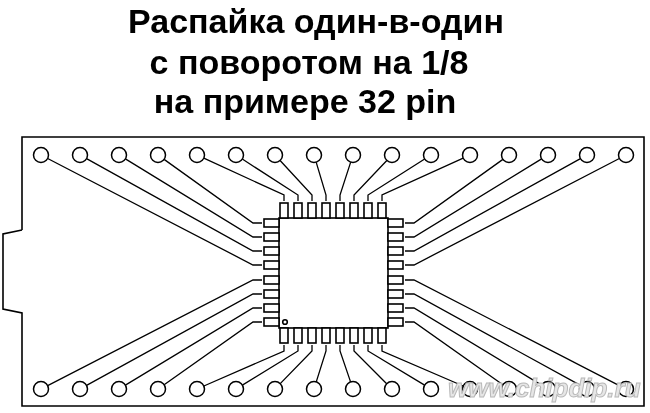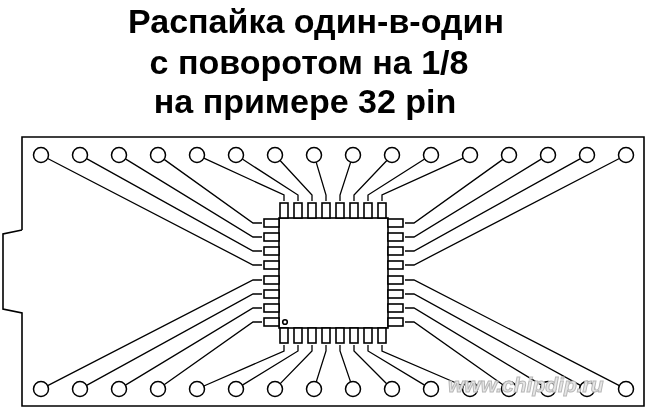--- a/index.html
+++ b/index.html
@@ -9,21 +9,21 @@
     font-family: "Liberation Sans", sans-serif; font-weight: bold;
     font-size: 34px; color: #000; line-height: 1; white-space: nowrap;
   }
   #t1 { top: 4px; left: -9px; }
   #t2 { top: 45px; left: -16px; }
   #t3 { top: 84px; left: -20px; }
   svg { position: absolute; left: 0; top: 0; }
   .watermark {
     position: absolute; left: 448px; top: 373px;
     font-family: "Liberation Sans", sans-serif; font-weight: bold; font-style: italic;
-    font-size: 21px; color: #e6e6e6; letter-spacing: 0px;
+    font-size: 26px; color: #e6e6e6; letter-spacing: 0px;
     -webkit-text-stroke: 1px #b8b8b8;
   }
 </style>
 </head>
 <body>
 
 <div class="title" id="t1">Распайка один-в-один</div>
 <div class="title" id="t2">с поворотом на 1/8</div>
 <div class="title" id="t3">на примере 32 pin</div>
 

